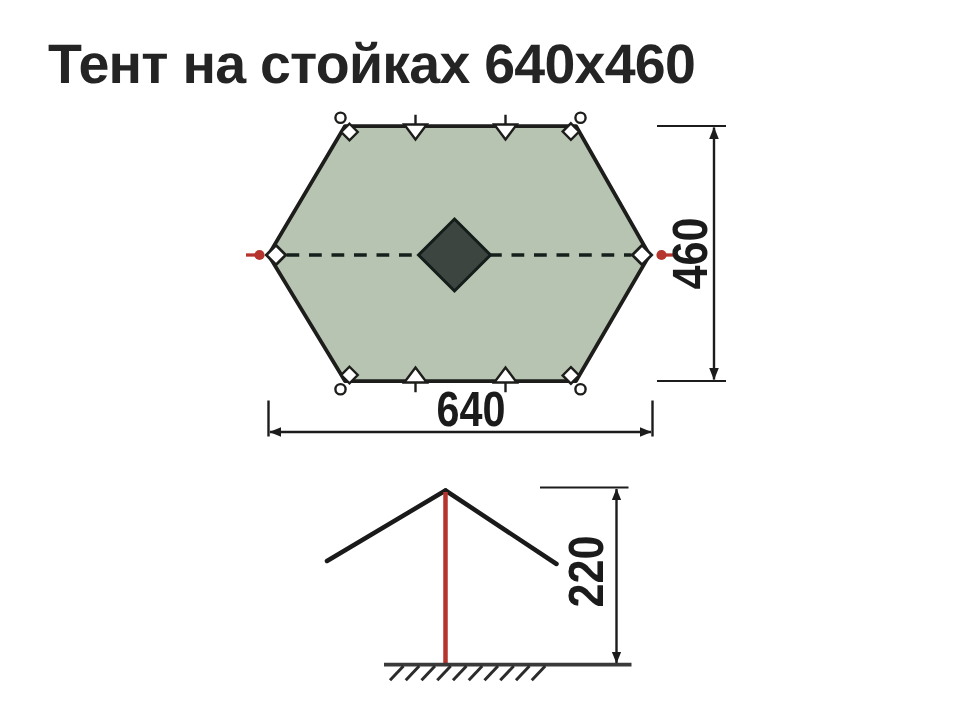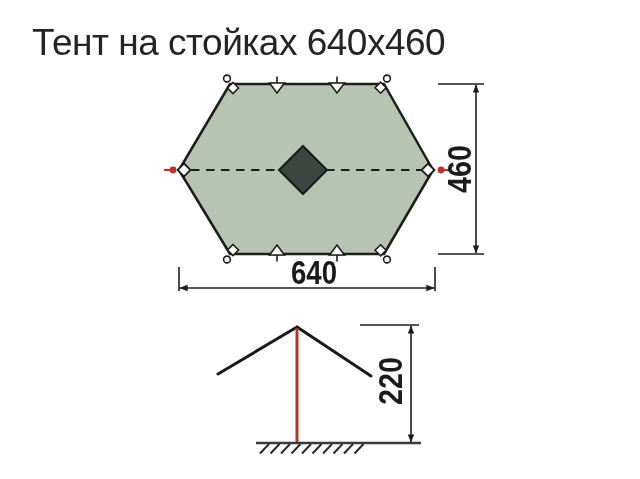--- a/index.html
+++ b/index.html
@@ -7,21 +7,21 @@
     position:relative;
     width:640px;height:479px;
     background:#ffffff;
     overflow:hidden;
     font-family:"Liberation Sans", sans-serif;
   }
   .page-title{
     position:absolute;
     left:32px;top:22px;
     font-size:37px;
-    font-weight:400;
+    font-weight:700;
     letter-spacing:-0.5px;
     color:#242424;
     white-space:nowrap;
   }
   svg{position:absolute;left:0;top:0;}
   .dim-text{
     font-family:"Liberation Sans", sans-serif;
     font-size:33px;
     font-weight:700;
     fill:#1b1b1b;

